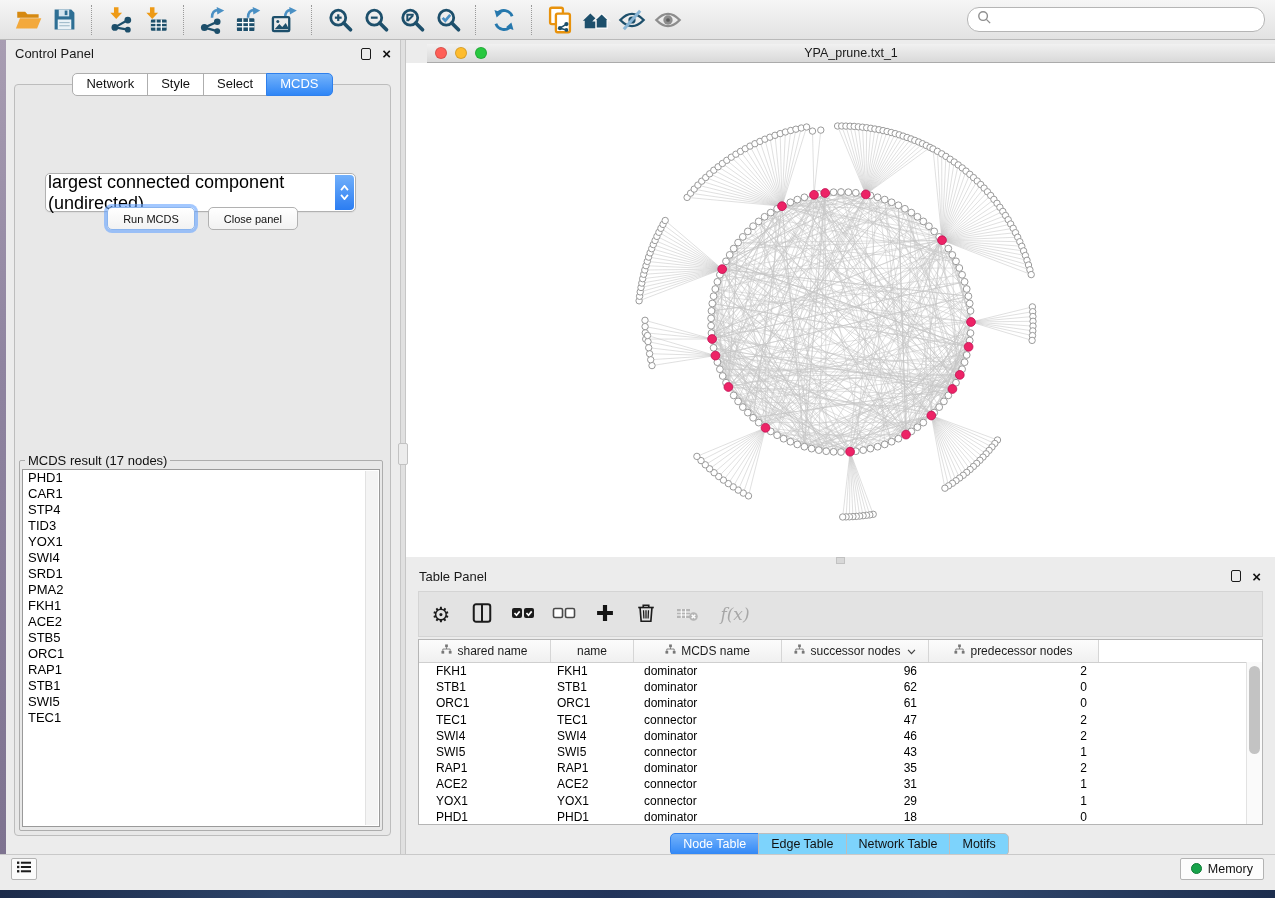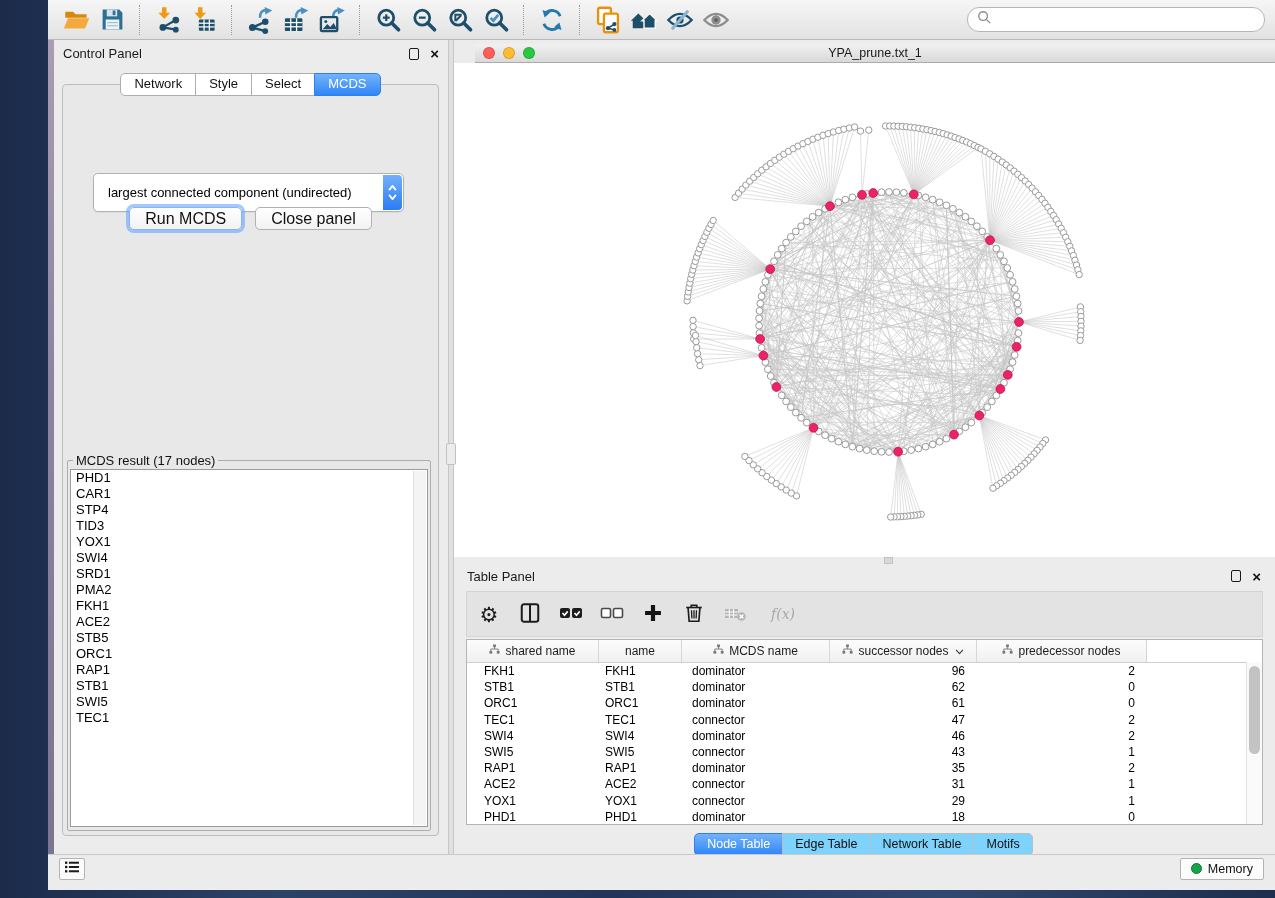--- a/index.html
+++ b/index.html
@@ -1,21 +1,21 @@
 <!DOCTYPE html>
 <html><head>
 <meta charset="utf-8">
 <style>
   html,body{margin:0;padding:0}
   body{
     width:1275px;height:898px;overflow:hidden;position:relative;
     font-family:"Liberation Sans",sans-serif;
     background:linear-gradient(90deg,#1c2b4a,#2c4368 22%,#22345a 48%,#31486e 74%,#1d2e4e);
   }
-  .app{position:absolute;left:0;top:0;right:0;bottom:8px;background:#ececec;margin-left:48px;}
+  .app{position:absolute;left:0;top:0;right:0;bottom:8px;background:#ececec;}
   
   .toolbar{position:absolute;top:0;left:0;right:0;height:40px;
     background:linear-gradient(#f6f6f6,#e2e2e2);border-bottom:1px solid #b9b9b9;
     display:flex;align-items:center;padding:0 10px;box-sizing:border-box;}
   .tbtn{width:36px;height:34px;border:none;background:transparent;display:flex;align-items:center;justify-content:center;padding:0;cursor:pointer}
   .tbtn svg{display:block}
   .sep{width:1px;height:30px;border-left:1px dotted #9a9a9a;margin:0 9px}
   .searchbox{margin-left:auto;width:278px;height:23px;border:1px solid #b5b5b5;border-radius:12px;
     background:#fff;display:flex;align-items:center;padding:0 9px;gap:6px}
   .searchbox input{border:none;outline:none;flex:1;font-size:13px;background:transparent;font-family:"Liberation Sans",sans-serif}
@@ -28,27 +28,27 @@
   .float-ic{width:8px;height:10px;border:1.5px solid #1a1a1a;border-radius:2px;display:inline-block}
   .close-ic{font-weight:700;font-size:15px;color:#111;line-height:1}
   .cp-tabs{position:absolute;left:0;right:0;top:33px;display:flex;justify-content:center;z-index:3}
   .tab{font-size:13px;padding:3px 13px 4px;background:#fff;border:1px solid #aeaeae;margin-left:-1px;color:#111;cursor:pointer;line-height:14px}
   .tab.first{border-radius:5px 0 0 5px}
   .tab.last{border-radius:0 5px 5px 0}
   .tab.active{background:linear-gradient(#74b3fb,#2f86f6);border-color:#2f80ec;color:#fff}
   .cp-content{position:absolute;left:8px;right:9px;top:44px;bottom:18px;background:#e8e8e8;border:1px solid #bdbdbd;border-radius:4px}
   .opt-label{margin:32px 0 0;text-align:center;font-size:13px;color:#111}
   .selectbox{position:absolute;left:30px;width:311px;top:88px;height:39px;border:1px solid #b1b1b1;border-radius:5px;
-    background:#fff;display:flex;align-items:center;font-size:13px;padding-left:14px;box-sizing:border-box;cursor:pointer;
+    background:#fff;display:flex;align-items:center;font-size:18px;padding-left:2px;box-sizing:border-box;cursor:pointer;
     box-shadow:0 1px 1px rgba(0,0,0,.05)}
   .stepper{position:absolute;right:1px;top:1px;bottom:1px;width:19px;border-radius:0 4px 4px 0;
     background:linear-gradient(#72b0fb,#2b7df2);display:flex;flex-direction:column;align-items:center;justify-content:center;gap:3px}
   .btn-row{position:absolute;left:0;right:0;top:122px;display:flex;justify-content:center;gap:13px}
   .btn{height:23px;border:1px solid #b1b1b1;border-radius:5px;background:linear-gradient(#ffffff,#f2f2f2);
-    font-size:16px;color:#111;padding:0 15px;cursor:pointer;font-family:"Liberation Sans",sans-serif}
+    font-size:11px;color:#111;padding:0 15px;cursor:pointer;font-family:"Liberation Sans",sans-serif}
   .btn.focused{box-shadow:0 0 0 3px rgba(102,164,255,.6);border-color:#8ab4ee}
   fieldset.result-fs{position:absolute;left:4px;right:7px;top:368px;bottom:4px;border:1px solid #adadad;border-radius:2px;margin:0;padding:1px 2px 3px 2px}
   fieldset.result-fs legend{font-size:13px;color:#111;padding:0 3px;margin-left:3px}
   .result-list{position:relative;height:100%;border:1px solid #9a9a9a;background:#fff;overflow:hidden;font-size:13px;box-sizing:border-box}
   .result-list .row{height:16px;line-height:16px;padding-left:5px;color:#000;cursor:default}
   .vscroll-track{position:absolute;top:1px;bottom:1px;right:1px;width:12px;background:#f4f4f4;border-left:1px solid #e2e2e2}
   
   .vsplit{position:absolute;left:400px;top:40px;width:4px;bottom:36px;background:#e0e0e0;border-left:1px solid #c6c6c6;border-right:1px solid #c6c6c6;box-sizing:content-box;z-index:4}
   .vsplit-handle{position:absolute;left:-3px;top:403px;width:8px;height:20px;background:#ececec;border:1px solid #c2c2c2;border-radius:2px}
   .hsplit-dot{position:absolute;left:836px;top:557px;width:7px;height:5px;background:#d8d8d8;border:1px solid #c2c2c2;z-index:4}
@@ -60,21 +60,21 @@
   .net-title{position:absolute;left:0;right:0;text-align:center;font-size:12.5px;color:#1a1a1a}
   .net-canvas{position:absolute;left:405px;top:63px;right:0;height:494px;background:#fff;overflow:hidden}
   #net-svg line{stroke:#c5c5c5;stroke-width:.75;opacity:.72}
   
   .table-panel{position:absolute;left:405px;top:563px;right:0;bottom:36px;background:#ececec}
   .tp-header{height:26px;display:flex;align-items:center;padding:0 14px;font-size:13px;color:#1a1a1a}
   .tp-toolbar{position:absolute;left:13px;right:12px;top:28px;height:46px;background:#e3e3e3;border:1px solid #d4d4d4;
     display:flex;align-items:center;gap:9px;padding:0 6px;box-sizing:border-box}
   .ttbtn{width:32px;height:36px;border:none;background:transparent;display:flex;align-items:center;justify-content:center;padding:0;cursor:pointer}
   .gear-glyph{font-size:21px;color:#1c1c1c;line-height:1}
-  .fx{font-family:"DejaVu Serif",serif;font-style:italic;font-size:14px;color:#a7a7a7}
+  .fx{font-family:"DejaVu Serif",serif;font-style:italic;font-size:17px;color:#a7a7a7}
   .tp-table{position:absolute;left:13px;right:12px;top:76px;height:186px;background:#fff;border:1px solid #b5b5b5;box-sizing:border-box;overflow:hidden}
   .thead{height:22px;display:flex;background:linear-gradient(#fcfcfc,#f0f0f0);border-bottom:1px solid #cfcfcf}
   .th{display:flex;align-items:center;justify-content:center;gap:6px;font-size:12px;color:#1c1c1c;border-right:1px solid #d6d6d6;box-sizing:border-box;cursor:pointer}
   .th .treeic{margin-right:-1px}
   .tbody{position:absolute;left:0;right:15px;top:23px;bottom:0}
   .tr{height:16.2px;display:flex;font-size:12px;color:#000;align-items:center;cursor:default}
   .td{box-sizing:border-box;overflow:hidden;white-space:nowrap}
   .c0{width:132px;padding-left:17px}
   .c1{width:83px;padding-left:6px}
   .c2{width:148px;padding-left:10px}

